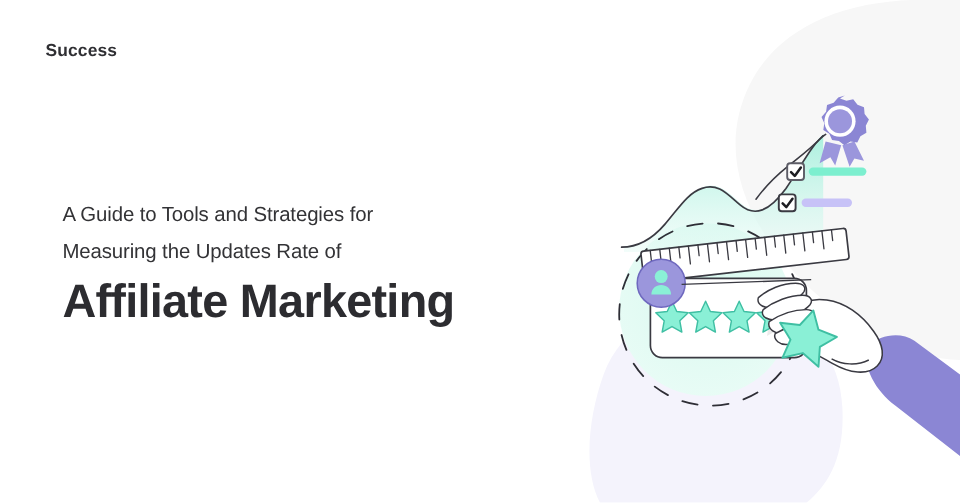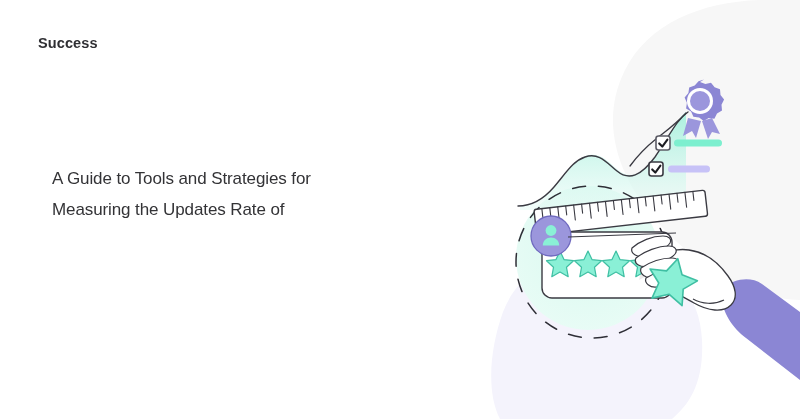--- a/index.html
+++ b/index.html
@@ -109,20 +109,21 @@
                L500,419
                C486,392 490,348 503,312 Z" fill="#f4f3fc"></path>
     </svg>
   </div>
 
   <div id="text-col">
     <div id="eyebrow">Success</div>
     <div id="headline">
       <span class="hl hl-1">A Guide to Tools and Strategies for</span>
       <span class="hl hl-2">Measuring the Updates Rate of</span>
+      <span class="hl hl-3">Affiliate Marketing</span>
     </div>
   </div>
 
   <div id="illustration">
     <svg width="320" height="419" viewBox="0 0 320 419" xmlns="http://www.w3.org/2000/svg">
 
       <defs>
         <linearGradient id="hillGrad" x1="0" y1="0" x2="0" y2="1">
           <stop offset="0%" stop-color="#aaf0de"></stop>
           <stop offset="100%" stop-color="#e8fbf6" stop-opacity="0.55"></stop>

